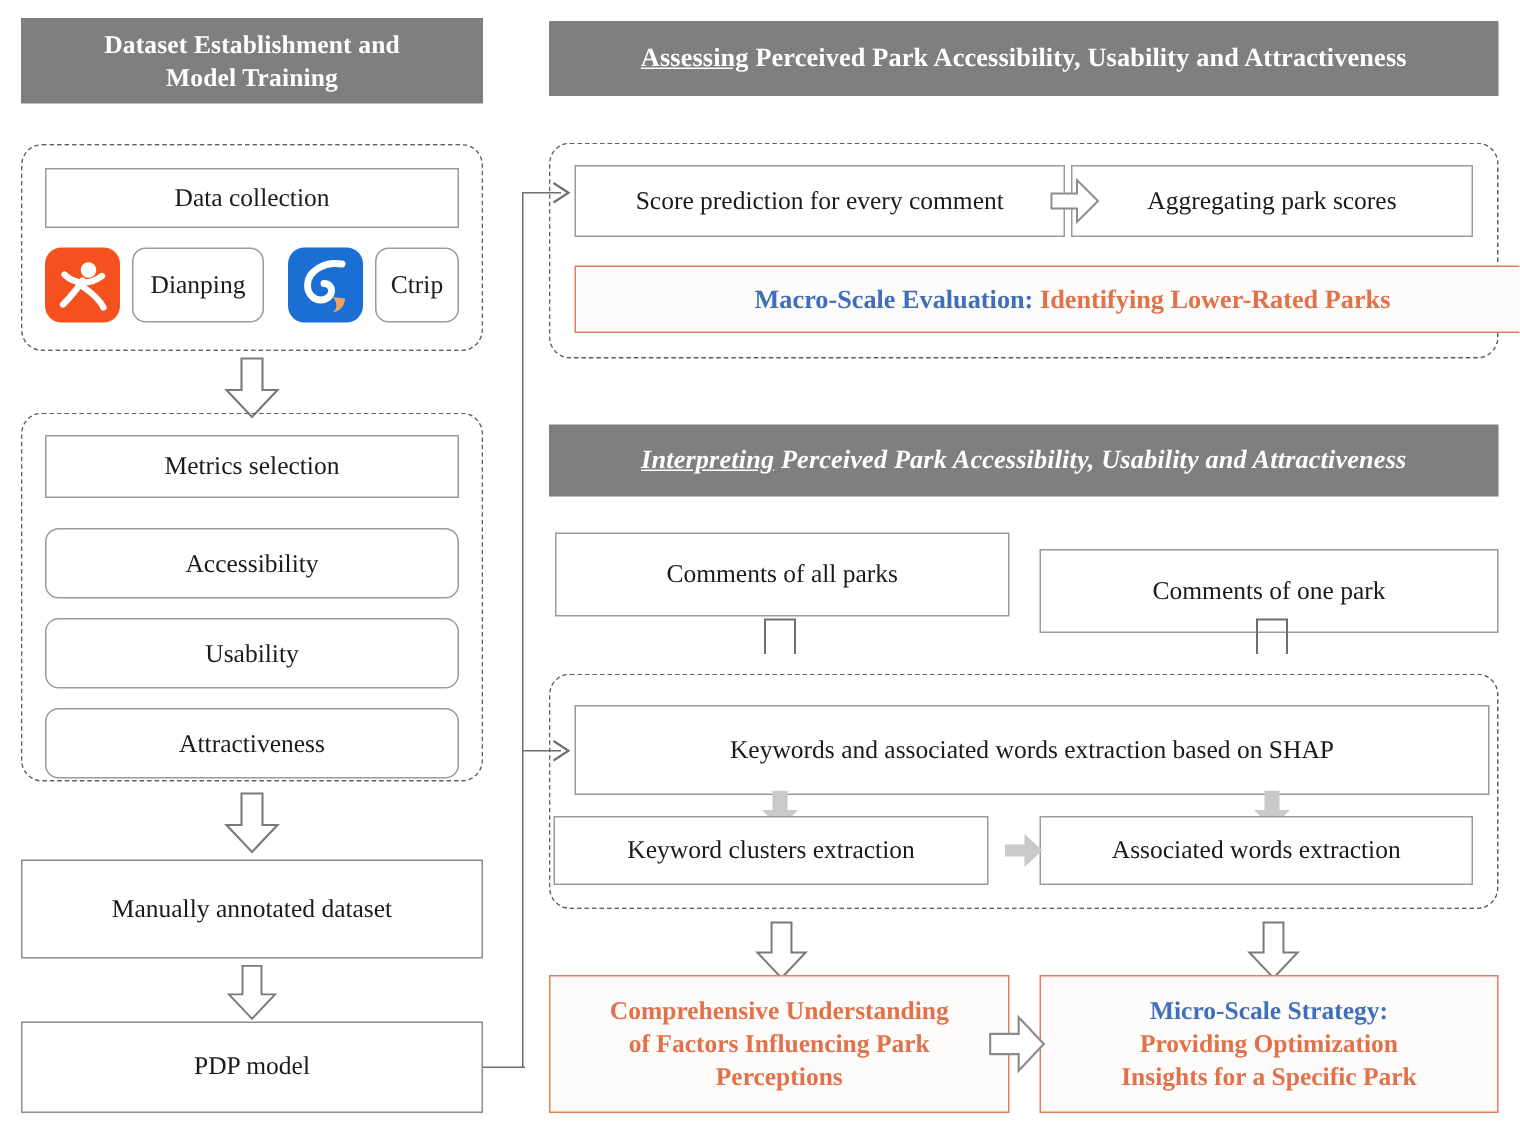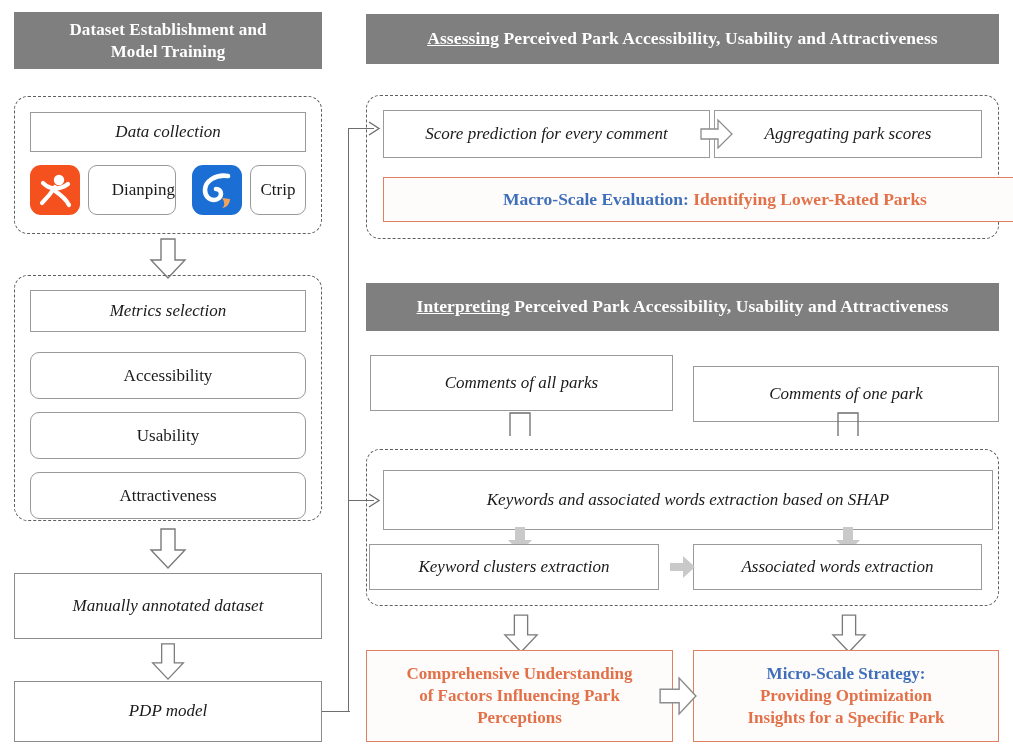--- a/index.html
+++ b/index.html
@@ -36,21 +36,20 @@
 
   .rect-box {
     border: 1px solid #9a9a9a;
     background: #ffffff;
     display: flex;
     align-items: center;
     justify-content: center;
     text-align: center;
     color: #1a1a1a;
     line-height: 1.2;
-    font-style: italic;
   }
   .rect-box.thick { border: 1.2px solid #8c8c8c; }
   .round-box {
     border: 1px solid #9a9a9a;
     border-radius: 9px;
     background: #ffffff;
     display: flex;
     align-items: center;
     justify-content: center;
     text-align: center;
@@ -101,21 +100,21 @@
 
   <div class="abs app-icon" style="left:30px; top:165px; width:50px; height:50px; background:#f4511e;">
     <svg width="50" height="50" viewBox="0 0 50 50">
       <circle cx="29" cy="15" r="5.2" fill="#ffffff"></circle>
       <path d="M13 18 C20 25, 30 25, 38 19" stroke="#ffffff" stroke-width="4.2" fill="none" stroke-linecap="round"></path>
       <path d="M25 22 C20 30, 16 34, 12 38" stroke="#ffffff" stroke-width="4.2" fill="none" stroke-linecap="round"></path>
       <path d="M25 26 C31 30, 36 34, 39 40" stroke="#ffffff" stroke-width="4.2" fill="none" stroke-linecap="round"></path>
     </svg>
   </div>
 
-  <div class="abs round-box" style="left:88px; top:165px; width:88px; height:50px; font-size:17px;justify-content:flex-end;">
+  <div class="abs round-box" style="left:88px; top:165px; width:88px; height:50px; font-size:17px;">
     <span>Dianping</span>
   </div>
 
   <div class="abs app-icon" style="left:192px; top:165px; width:50px; height:50px; background:#1b6fd4;">
     <svg width="50" height="50" viewBox="0 0 50 50">
       <path d="M36 11 C24 9, 13 16, 13 25 C13 31, 17 35, 22 35 C26 35, 29 32, 29 29 C29 26, 27 24, 24 24" stroke="#ffffff" stroke-width="4.6" fill="none" stroke-linecap="round"></path>
       <path d="M30 33 C33 37, 33 41, 30 43 C34 43, 38 39, 38 34" fill="#f2a25c"></path>
       <circle cx="31.5" cy="16.5" r="2.4" fill="#1b6fd4"></circle>
     </svg>
   </div>
@@ -195,21 +194,21 @@
   <svg class="abs" style="left:700px; top:118px;" width="34" height="32" viewBox="0 0 34 32">
     <polygon points="1,11 18,11 18,2 32,16 18,30 18,21 1,21" fill="#ffffff" stroke="#8c8c8c" stroke-width="1.3"></polygon>
   </svg>
 
   <div class="abs hl-box" style="left:383px; top:177px; width:664px; height:45px; font-size:17.5px;">
     <span>
       <span class="blue">Macro-Scale Evaluation:</span><span class="orange"> Identifying Lower-Rated Parks</span>
     </span>
   </div>
 
-  <div class="abs hdr-bar" style="left:366px; top:283px; width:633px; height:48px; font-size:17.5px;">
+  <div class="abs hdr-bar" style="left:366px; top:283px; width:633px; height:48px; font-size:17.5px;font-style:italic;">
     <div>
       <span class="u">Interpreting</span><span> Perceived Park Accessibility, Usability and Attractiveness</span>
     </div>
   </div>
 
   <div class="abs rect-box" style="left:370px; top:355px; width:303px; height:56px; font-size:17px;">
     <span>Comments of all parks</span>
   </div>
 
   <div class="abs rect-box" style="left:693px; top:366px; width:306px; height:56px; font-size:17px;">

